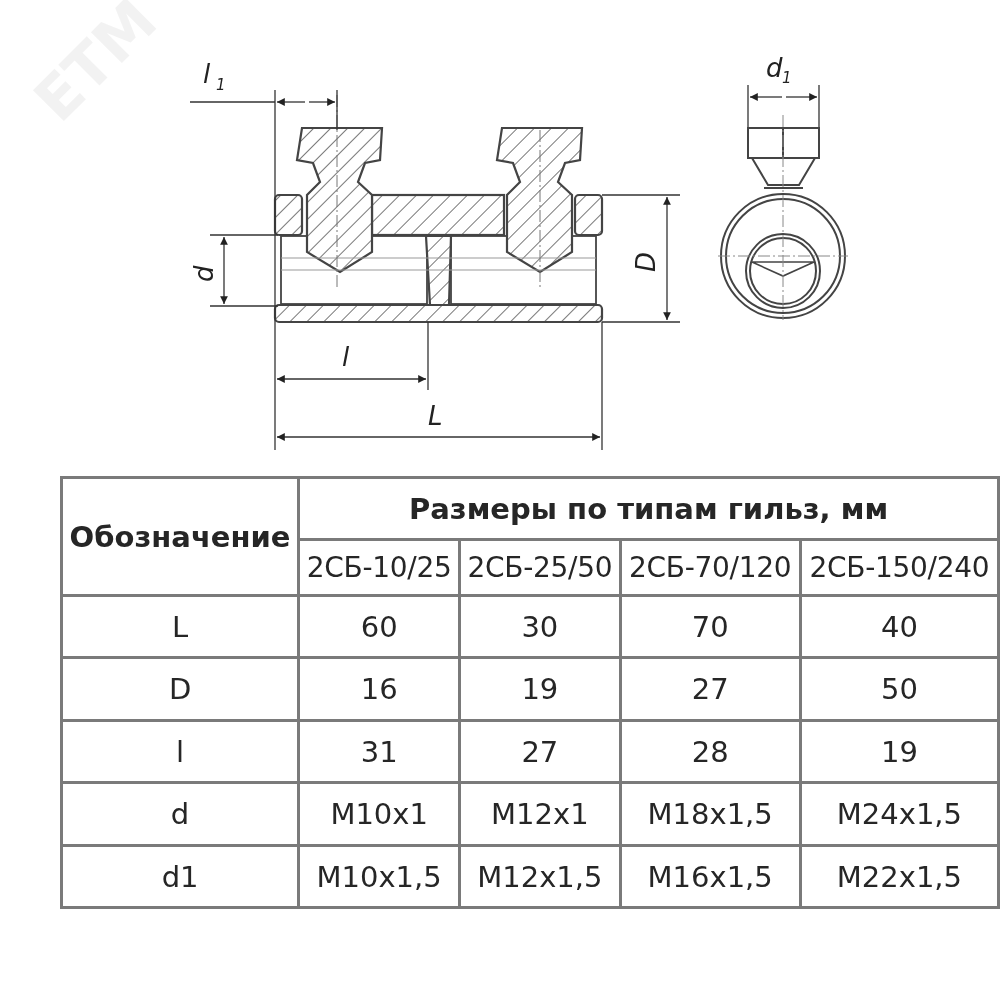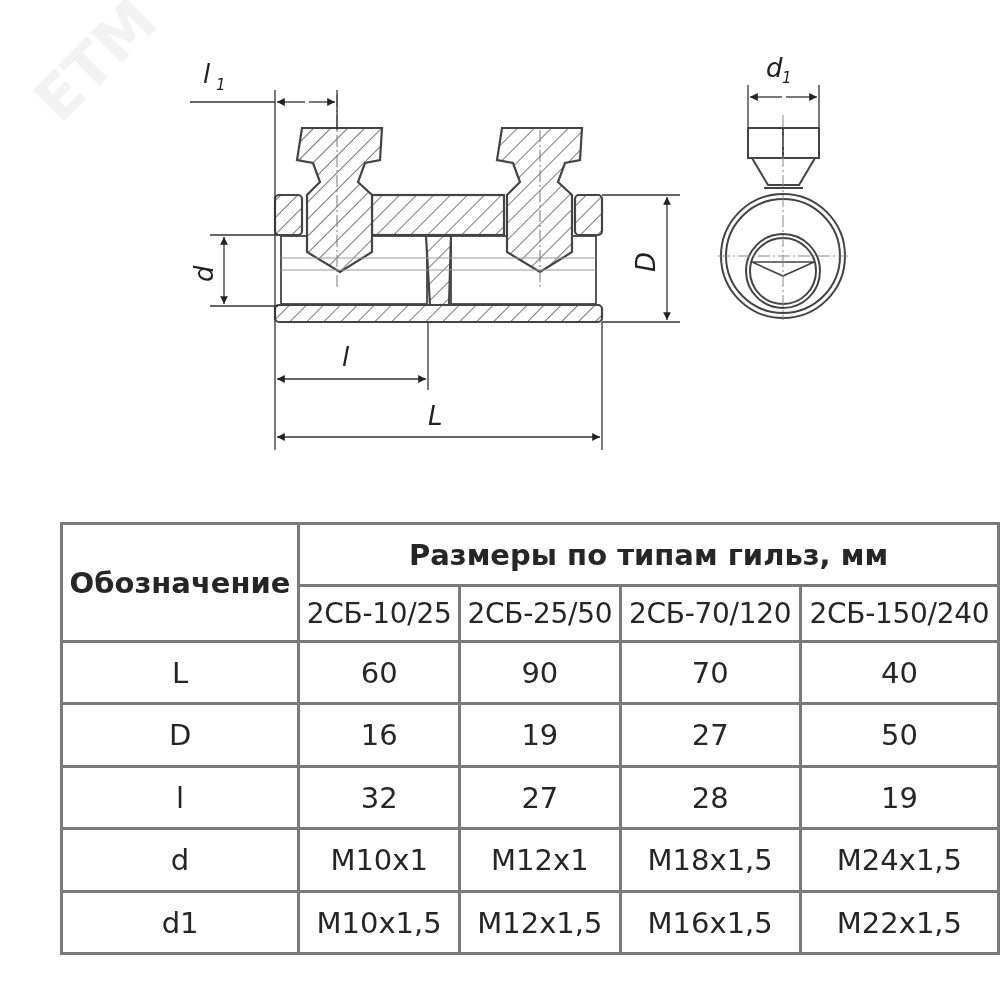--- a/index.html
+++ b/index.html
@@ -1,20 +1,20 @@
 <!DOCTYPE html>
 <html><head>
 <meta charset="utf-8">
 <style>
   html,body{margin:0;padding:0;background:#ffffff;}
   body{width:1000px;height:1000px;position:relative;overflow:hidden;font-family:"DejaVu Sans","Liberation Sans",sans-serif;color:#222;}
   #drawing{position:absolute;left:0;top:0;width:1000px;height:470px;}
   .dimlbl{font-family:"DejaVu Sans",sans-serif;font-style:italic;font-size:26px;fill:#222;}
   .dimsub{font-family:"DejaVu Sans",sans-serif;font-style:italic;font-size:15px;fill:#222;}
-  #spec-table{position:absolute;left:12px;top:522px;border-collapse:collapse;table-layout:fixed;margin-left:48px;}
+  #spec-table{position:absolute;left:12px;top:476px;border-collapse:collapse;table-layout:fixed;margin-left:48px;}
   #spec-table td,#spec-table th{border:3px solid #7a7a7a;text-align:center;padding:0;color:#262626;font-weight:normal;font-size:29px;white-space:nowrap;overflow:visible;}
   #spec-table .hd-bold{font-weight:bold;font-size:29px;}
   #spec-table .type-hd{font-size:28px;letter-spacing:-0.3px;}
 </style>
 </head>
 <body>
 
 <svg id="drawing" viewBox="0 0 1000 470" xmlns="http://www.w3.org/2000/svg">
   <defs>
     <pattern id="hatch" patternUnits="userSpaceOnUse" width="12" height="12" patternTransform="rotate(45)">
@@ -121,34 +121,34 @@
   </tr>
   <tr style="height:56px">
     <th class="type-hd">2СБ-10/25</th>
     <th class="type-hd">2СБ-25/50</th>
     <th class="type-hd">2СБ-70/120</th>
     <th class="type-hd">2СБ-150/240</th>
   </tr>
   <tr style="height:62px">
     <td>L</td>
     <td>60</td>
-    <td>90</td>
+    <td>30</td>
     <td>70</td>
     <td>40</td>
   </tr>
   <tr style="height:63px">
     <td>D</td>
     <td>16</td>
     <td>19</td>
     <td>27</td>
     <td>50</td>
   </tr>
   <tr style="height:62px">
     <td>l</td>
-    <td>32</td>
+    <td>31</td>
     <td>27</td>
     <td>28</td>
     <td>19</td>
   </tr>
   <tr style="height:63px">
     <td>d</td>
     <td>M10x1</td>
     <td>M12x1</td>
     <td>M18x1,5</td>
     <td>M24x1,5</td>

